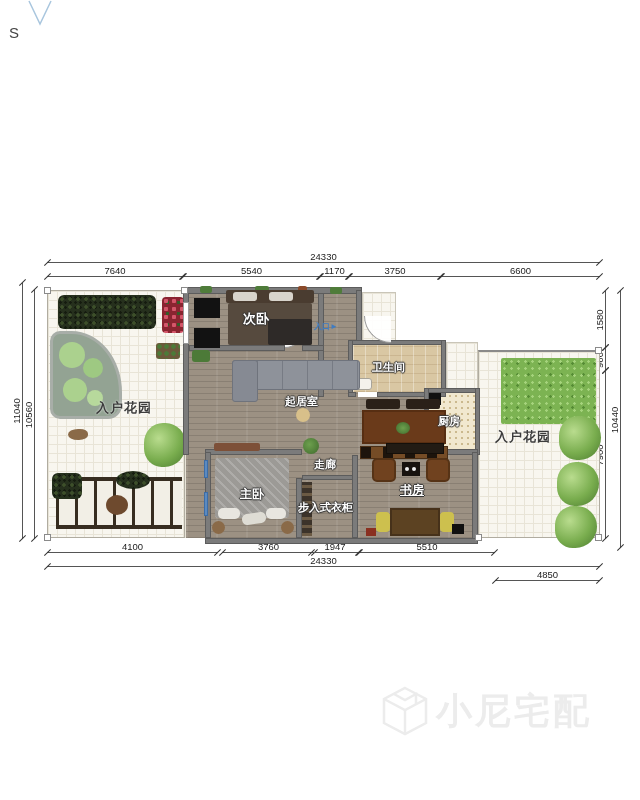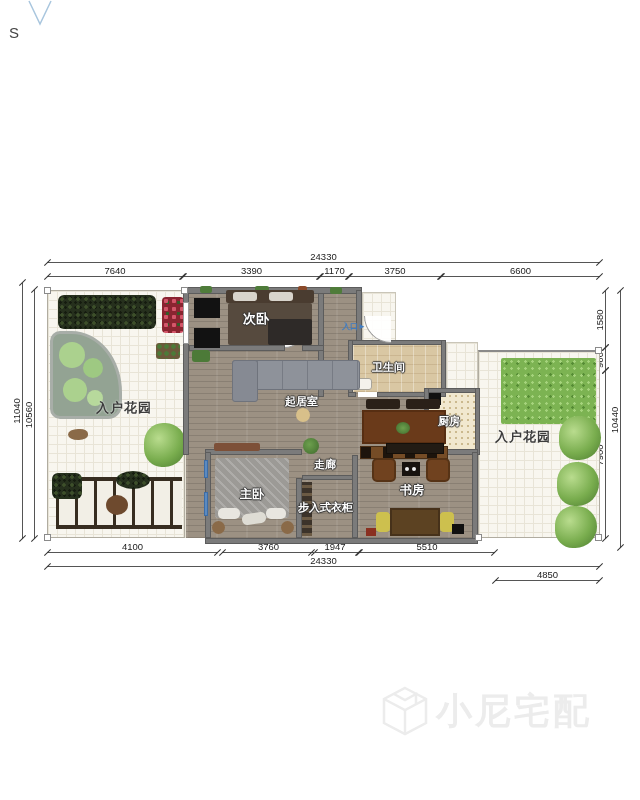--- a/index.html
+++ b/index.html
@@ -47,21 +47,21 @@
   </svg>
   <span id="compass-s">S</span>
 
   <div class="dim-h" style="left:47px;top:262px;width:553px;">
       <span class="lbl">24330</span>
     </div>
   <div class="dim-h" style="left:47px;top:276px;width:136px;">
       <span class="lbl">7640</span>
     </div>
   <div class="dim-h" style="left:183px;top:276px;width:137px;">
-      <span class="lbl">3390</span>
+      <span class="lbl">5540</span>
     </div>
   <div class="dim-h" style="left:320px;top:276px;width:29px;">
       <span class="lbl">1170</span>
     </div>
   <div class="dim-h" style="left:349px;top:276px;width:92px;">
       <span class="lbl">3750</span>
     </div>
   <div class="dim-h" style="left:441px;top:276px;width:159px;">
       <span class="lbl">6600</span>
     </div>
@@ -229,23 +229,23 @@
   <div class="fur" style="left:366px;top:528px;width:10px;height:8px;background:#8a3020;"></div>
   <div class="fur" style="left:452px;top:524px;width:12px;height:10px;background:#101010;"></div>
 
   <span class="rlabel" style="left:243px;top:310px;font-size:13px;">次卧</span>
   <span class="rlabel" style="left:372px;top:360px;">卫生间</span>
   <span class="rlabel" style="left:285px;top:394px;">起居室</span>
   <span class="rlabel" style="left:438px;top:414px;text-align:center;">厨房</span>
   <span class="rlabel" style="left:314px;top:457px;">走廊</span>
   <span class="rlabel" style="left:240px;top:486px;font-size:12px;">主卧</span>
   <span class="rlabel" style="left:298px;top:500px;">步入式衣柜</span>
-  <span class="rlabel" style="left:400px;top:482px;font-size:12px;">书房</span>
-
-  <div id="entrance-tag" style="left:314px;top:321px;margin-left:28px;">
+  <span class="rlabel" style="left:400px;top:482px;font-size:12px;text-decoration:underline;">书房</span>
+
+  <div id="entrance-tag" style="left:314px;top:321px;">
     <span>入口</span><span>►</span>
   </div>
 
   <div class="post" style="left:44px;top:287px;"></div>
   <div class="post" style="left:181px;top:287px;"></div>
   <div class="post" style="left:44px;top:534px;"></div>
   <div class="post" style="left:595px;top:347px;"></div>
   <div class="post" style="left:595px;top:534px;"></div>
   <div class="post" style="left:475px;top:534px;"></div>
 

